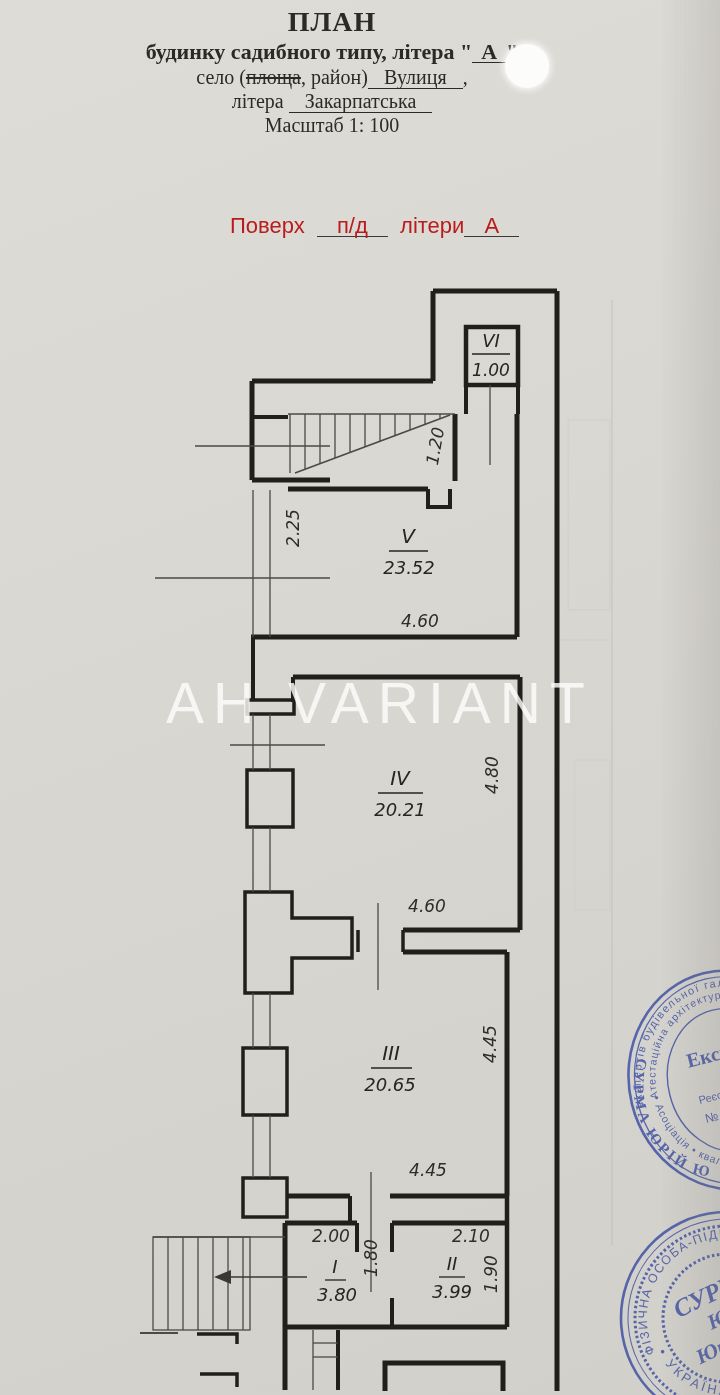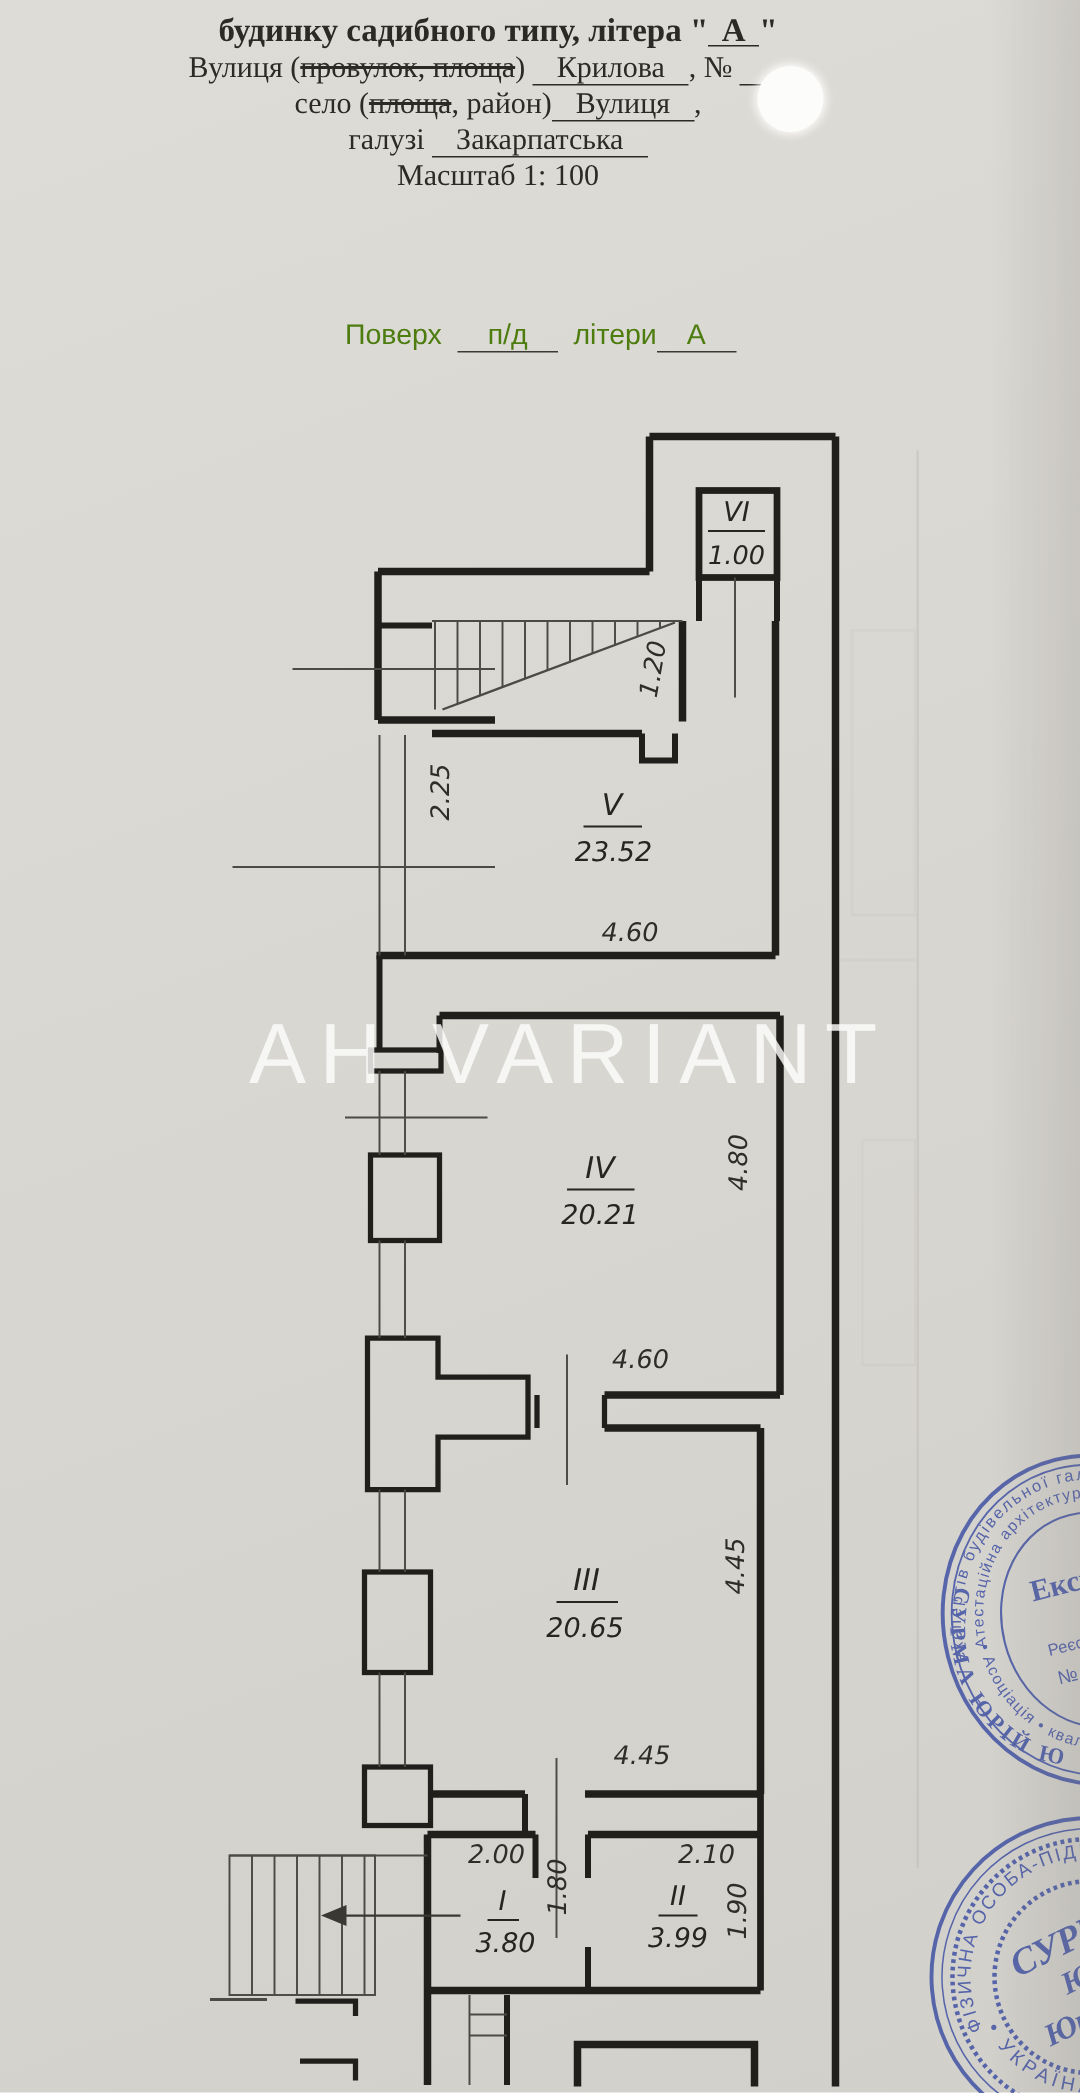--- a/index.html
+++ b/index.html
@@ -12,21 +12,21 @@
     background:linear-gradient(90deg,rgba(120,117,110,0) 0%,rgba(120,117,110,0.18) 100%);pointer-events:none;}
   .header{position:absolute;top:6px;left:0;width:664px;text-align:center;}
   .t1{font-size:28px;font-weight:bold;letter-spacing:1px;line-height:32px;}
   .t2{font-size:22px;font-weight:bold;line-height:27px;}
   .hline{font-size:20px;line-height:24px;}
   .struck{text-decoration:line-through;}
   .uval{display:inline-block;border-bottom:1.6px solid #2b2a27;padding:0 16px;line-height:21px;}
   .blank{display:inline-block;border-bottom:1.6px solid #2b2a27;height:18px;vertical-align:bottom;}
   .w45{width:45px;} .w150{width:150px;}
   .floor-line{position:absolute;top:213px;left:230px;font-family:"Liberation Sans",sans-serif;
-    font-size:19px;color:#4d7c0f;}
+    font-size:22px;color:#b91c1c;}
   .floor-line .uval{padding:0 20px;border-bottom-color:#3a3935;}
   .watermark{position:absolute;top:670px;left:166px;font-family:"Liberation Sans",sans-serif;
     font-size:57px;font-weight:500;letter-spacing:9px;color:rgba(253,253,251,0.82);white-space:nowrap;}
   .cover-circle{position:absolute;left:505px;top:44px;width:44px;height:44px;border-radius:50%;
     background:#fcfcfb;box-shadow:0 0 6px 2px rgba(252,252,251,0.9);}
   svg{position:absolute;top:0;left:0;}
   .wall{stroke:#211f1c;fill:none;}
   .thin{stroke:#4c4a45;fill:none;stroke-width:1.3;}
   .dim{font-family:"DejaVu Sans",sans-serif;font-style:italic;font-size:17px;fill:#2e2d29;}
   .rnum{font-family:"DejaVu Sans",sans-serif;font-style:italic;font-size:20px;fill:#262521;}
@@ -34,24 +34,24 @@
   .stamp{opacity:0.82;}
   .stamp .ring{stroke:#3b4da3;fill:none;}
   .stamp text{fill:#3b4da3;}
   .srt{font-family:"Liberation Sans",sans-serif;}
   .sser{font-family:"Liberation Serif",serif;}
 </style>
 </head>
 <body>
 
 <div class="header">
+  <div class="t1">ПЛАН</div>
   <div class="t2"><span>будинку садибного типу, літера "</span><span class="uval" style="padding:0 9px;font-weight:bold;">А</span><span>"</span></div>
-  <div class="hline"><span>Вулиця (</span><span class="struck">провулок, площа</span><span>)</span>&nbsp;<span class="uval">Крилова</span><span>, №</span>&nbsp;<span class="blank w45"></span></div>
   <div class="hline"><span>село (</span><span class="struck">площа</span><span>, район)</span><span class="uval">Вулиця</span><span>,</span></div>
-  <div class="hline"><span>галузі</span>&nbsp;<span class="uval">Закарпатська</span></div>
+  <div class="hline"><span>літера</span>&nbsp;<span class="uval">Закарпатська</span></div>
   <div class="hline">Масштаб 1: 100</div>
 </div>
 
 <div class="floor-line"><span>Поверх</span>&nbsp;&nbsp;<span class="uval">п/д</span>&nbsp;&nbsp;<span>літери</span><span class="uval">А</span></div>
 
 <svg width="720" height="1395" viewBox="0 0 720 1395" xmlns="http://www.w3.org/2000/svg" xmlns:xlink="http://www.w3.org/1999/xlink">
 
   <g stroke="#b9b7b0" stroke-width="1.2" fill="none" opacity="0.55">
     <path d="M612,300 V1245"></path>
     <rect x="568" y="420" width="42" height="190" opacity="0.4"></rect>

